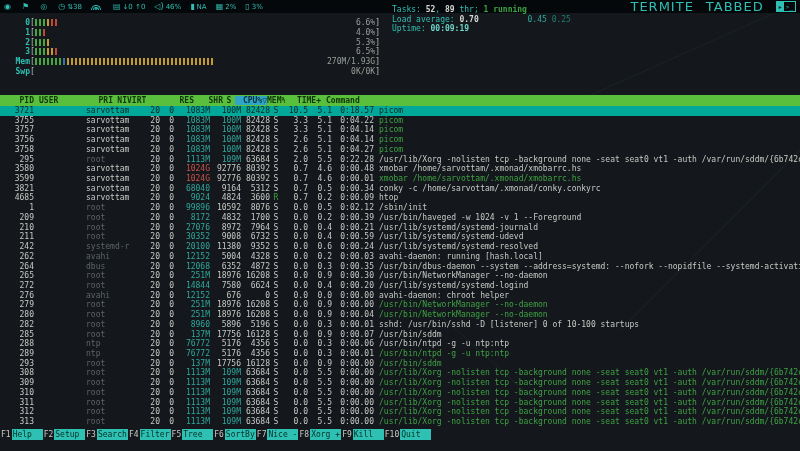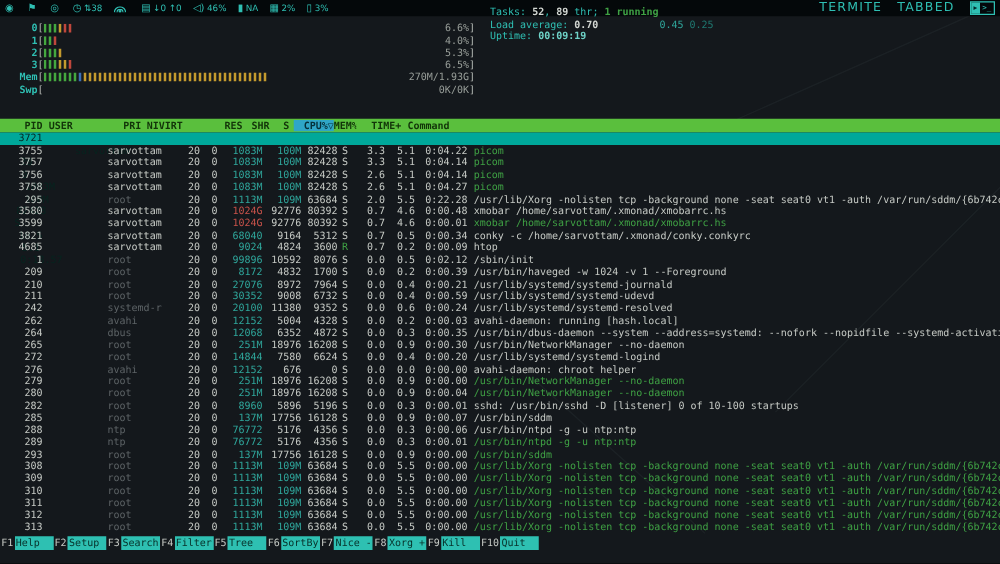--- a/index.html
+++ b/index.html
@@ -20,21 +20,21 @@
   .topbar{position:absolute;top:0;left:0;width:100%;height:13px;background:var(--topbar-bg);
     display:flex;align-items:center;padding:0 4px;box-sizing:border-box;
     font-family:"DejaVu Sans",sans-serif;font-size:7px;color:var(--accent-cyan);}
   .tb-item{display:flex;align-items:center;margin-right:9px;white-space:pre;}
   .tb-glyph{margin-right:2px;font-size:8px;line-height:8px;}
   .wifi{position:relative;width:10px;height:7px;margin-right:3px;}
   .wifi .dot{position:absolute;bottom:0;left:4px;width:2px;height:2px;border-radius:50%;background:var(--accent-cyan);}
   .wifi .a1{position:absolute;bottom:0;left:2px;width:6px;height:3px;border:1px solid var(--accent-cyan);border-bottom:none;border-radius:6px 6px 0 0;box-sizing:border-box;}
   .wifi .a2{position:absolute;bottom:0;left:0;width:10px;height:5px;border:1px solid var(--accent-cyan);border-bottom:none;border-radius:10px 10px 0 0;box-sizing:border-box;}
   .tb-right{margin-left:auto;display:flex;align-items:center;gap:12px;}
-  .ws{letter-spacing:1px;font-size:10px;color:var(--accent-cyan);}
+  .ws{letter-spacing:1px;font-size:13px;color:var(--accent-cyan);}
   .badge{display:flex;align-items:stretch;border:1px solid var(--accent-cyan);height:9px;}
   .badge-left{background:var(--accent-cyan);color:#04282a;font-size:6px;display:flex;align-items:center;padding:0 2px;}
   .badge-right{color:var(--accent-cyan);font-size:6px;display:flex;align-items:center;padding:0 2px;
     font-family:"DejaVu Sans Mono",monospace;}
 
   
   .meters{position:absolute;top:18px;left:8px;width:372px;}
   .meter{display:flex;align-items:center;height:9.7px;white-space:pre;}
   .m-label{width:22px;text-align:right;color:var(--accent-cyan);font-weight:bold;}
   .m-bracket{color:#b9bdb8;}
@@ -50,26 +50,26 @@
   .i-dim{color:#1f7a72;} .i-upt{color:#6fd3c8;font-weight:bold;}
 
   
   .table-header{position:absolute;top:95px;left:0;width:800px;height:11px;background:var(--header-green);
     display:flex;align-items:center;color:#123409;font-weight:bold;padding-left:8px;box-sizing:border-box;white-space:pre;}
   .th{overflow:hidden;flex:none;}
   .th.sorted{background:var(--sort-cyan);color:#06303a;}
   .th-pid{width:26px;text-align:right;} .th-user{width:56px;padding-left:5px;}
   .th-pri{width:18px;text-align:right;} .th-ni{width:14px;text-align:right;}
   .th-virt{width:36px;} .th-res{width:31px;text-align:right;}
-  .th-shr{width:29px;text-align:center;} .th-s{width:12px;text-align:center;}
+  .th-shr{width:29px;text-align:right;} .th-s{width:12px;text-align:center;}
   .th-cpu{width:32px;text-align:right;} .th-mem{width:18px;text-align:left;}
   .th-time{width:36px;text-align:right;} .th-cmd{flex:1;padding-left:5px;}
   .rows{position:absolute;top:106px;left:0;width:800px;}
   .row{display:flex;height:9.73px;line-height:9.73px;white-space:pre;padding-left:8px;box-sizing:border-box;}
-  .row.sel{background:var(--selected-teal);flex-direction:column;}
+  .row.sel{background:var(--selected-teal);}
   .row.sel .cell{color:#06241f !important;}
   .cell{overflow:hidden;flex:none;}
   .c-pid{width:26px;text-align:right;} .c-user{width:56px;padding-left:5px;margin-left:47px;}
   .c-pri{width:18px;text-align:right;} .c-ni{width:14px;text-align:right;}
   .c-virt{width:36px;text-align:right;} .c-res{width:31px;text-align:right;}
   .c-shr{width:29px;text-align:right;} .c-s{width:12px;text-align:center;}
   .c-cpu{width:26px;text-align:right;} .c-mem{width:24px;text-align:right;}
   .c-time{width:42px;text-align:right;} .c-cmd{flex:1;padding-left:5px;}
   .t-light{color:var(--text);} .t-dim{color:var(--dim-user);}
   .t-teal{color:var(--value-teal);} .t-red{color:var(--value-red);}

